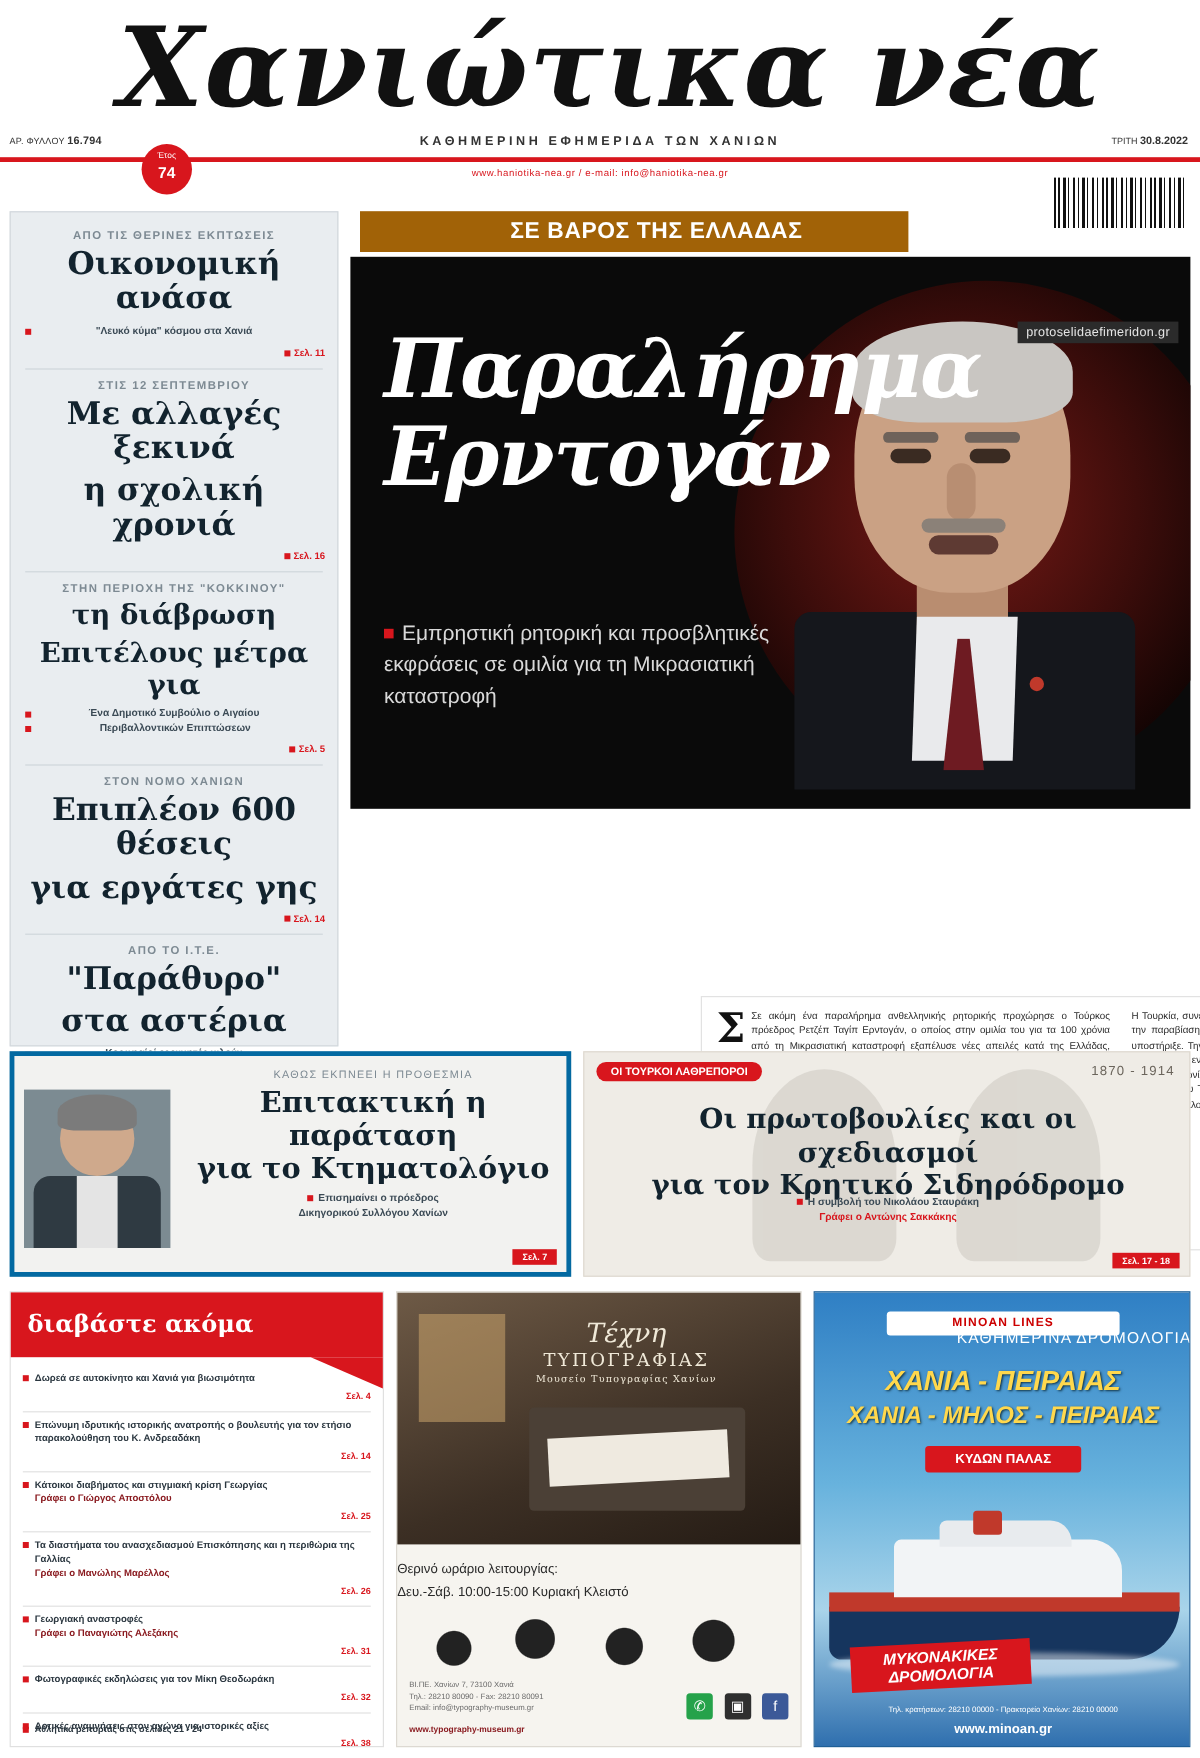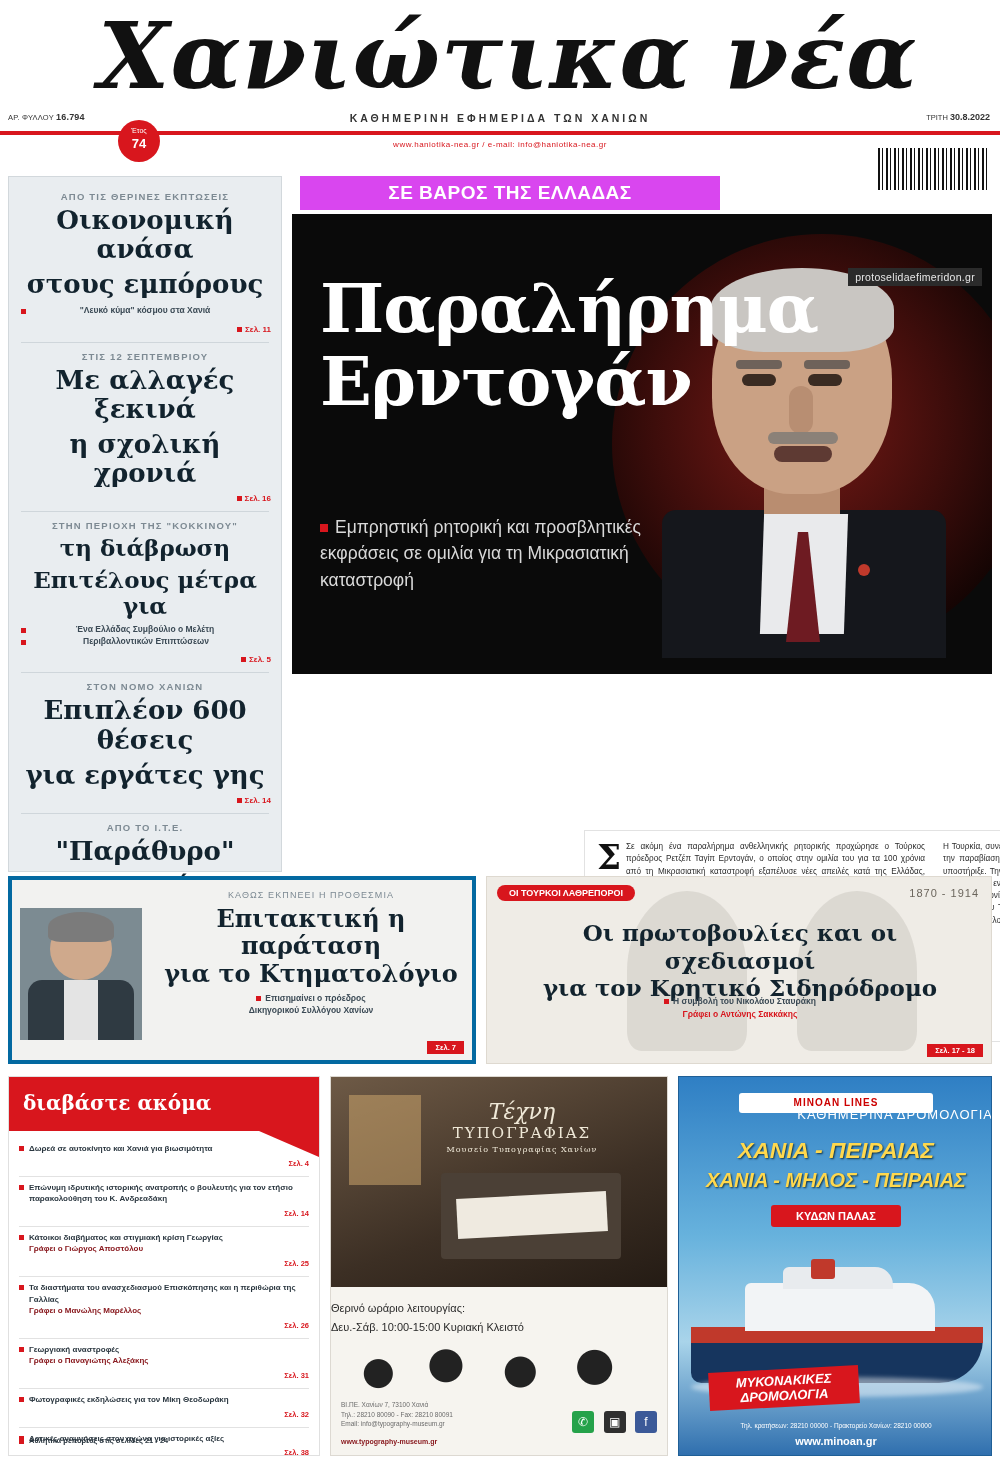--- a/index.html
+++ b/index.html
@@ -28,42 +28,42 @@
   .lh.small{font-size:23px;}
   .bullets{margin:2px 0 8px;}
   .bullets .b{position:relative;font-size:8.5px;color:#3b4a55;font-weight:bold;text-align:center;line-height:1.35;padding:0 10px;}
   .bullets .b:before{content:"";position:absolute;left:2px;top:4px;width:5px;height:5px;background:#d8161d;}
   .pagetag{margin-top:4px;text-align:right;font-size:8px;color:#d8161d;font-weight:bold;}
   .pagetag i{display:inline-block;width:5px;height:5px;background:#d8161d;margin-right:3px;font-style:normal;}
   .sep{height:1px;background:#cfd6db;margin:8px 2px;}
 
   
   .main-story{position:absolute;left:292px;top:176px;width:700px;}
-  .red-banner{width:420px;height:34px;background:#d946ef;color:#fff;text-align:center;font-weight:bold;font-size:19px;line-height:34px;letter-spacing:.5px;margin-left:8px;}
+  .red-banner{width:420px;height:34px;background:#a16207;color:#fff;text-align:center;font-weight:bold;font-size:19px;line-height:34px;letter-spacing:.5px;margin-left:8px;padding-left:37px;}
   .photo-box{position:relative;margin-top:4px;width:700px;height:460px;background:#0a0a0a;overflow:hidden;}
   .photo-glow{position:absolute;right:-40px;top:20px;width:420px;height:420px;border-radius:50%;
     background:radial-gradient(circle at 45% 45%, #7a1a16 0%, #3d0d0b 45%, #120403 75%, #050202 100%);}
   .face{position:absolute;right:40px;top:60px;width:300px;height:380px;}
   .face .head{position:absolute;left:60px;top:0;width:180px;height:220px;border-radius:48% 48% 44% 44%;background:#caa184;}
   .face .hair{position:absolute;left:58px;top:-6px;width:184px;height:84px;border-radius:50% 50% 30% 30%;background:#c9c6c2;}
   .face .brow{position:absolute;top:86px;width:46px;height:9px;background:#6e625a;border-radius:4px;}
   .face .brow.l{left:84px;}
   .face .brow.r{left:152px;}
   .face .eye{position:absolute;top:100px;width:34px;height:12px;background:#3a2b22;border-radius:8px;}
   .face .eye.l{left:90px;}
   .face .eye.r{left:156px;}
   .face .nose{position:absolute;left:137px;top:112px;width:24px;height:48px;background:#b88e72;border-radius:12px;}
   .face .mouth{position:absolute;left:122px;top:172px;width:58px;height:16px;background:#5e3a33;border-radius:10px;}
   .face .mous{position:absolute;left:116px;top:158px;width:70px;height:12px;background:#8b8178;border-radius:6px;}
   .face .neck{position:absolute;left:112px;top:206px;width:76px;height:60px;background:#b98d70;}
   .face .suit{position:absolute;left:10px;top:236px;width:284px;height:148px;background:#15171c;border-radius:14px 14px 0 0;}
   .face .shirt{position:absolute;left:110px;top:240px;width:84px;height:120px;background:#e9eaec;transform:skewX(-2deg);}
   .face .tie{position:absolute;left:134px;top:258px;width:34px;height:110px;background:#6e1b22;clip-path:polygon(35% 0,65% 0,100% 100%,0 100%);}
   .face .pin{position:absolute;left:206px;top:290px;width:12px;height:12px;border-radius:50%;background:#c0392b;}
-  .head-title{position:absolute;left:28px;top:58px;font-family:"DejaVu Serif",serif;font-weight:bold;font-size:68px;line-height:1.08;color:#fff;letter-spacing:-1px;}
+  .head-title{position:absolute;left:28px;top:58px;font-family:"DejaVu Serif",serif;font-weight:bold;font-size:68px;line-height:1.08;color:#fff;letter-spacing:-1px;font-style:italic;}
   .head-title span{display:block;}
   .deck{position:absolute;left:28px;top:300px;width:350px;font-size:17.5px;line-height:1.5;color:#d9d9d9;}
   .deck i{display:inline-block;width:8px;height:8px;background:#d8161d;margin-right:7px;font-style:normal;vertical-align:middle;}
   .watermark{position:absolute;right:10px;top:54px;background:#2b2b2b;color:#e6e6e6;font-size:10.5px;padding:3px 7px;letter-spacing:.3px;}
 
   
   .article{position:absolute;left:292px;top:654px;width:700px;height:212px;background:#fff;border:1px solid #e2e2e2;box-sizing:border-box;padding:10px 12px;}
   .art-cols{display:flex;gap:18px;}
   .art-col{width:330px;font-size:8.2px;line-height:1.5;color:#2b2b2b;text-align:justify;}
   .dropcap{float:left;font-family:"DejaVu Serif",serif;font-size:34px;line-height:28px;font-weight:bold;margin:2px 5px 0 0;color:#111;}
@@ -172,42 +172,41 @@
     </div>
     <div class="site-line">www.haniotika-nea.gr / e-mail: info@haniotika-nea.gr</div>
     <div class="barcode"></div>
   </div>
 
   <div class="left-col">
 
     <div>
       <div class="kicker">ΑΠΟ ΤΙΣ ΘΕΡΙΝΕΣ ΕΚΠΤΩΣΕΙΣ</div>
       <div class="lh">Οικονομική ανάσα</div>
-      <div class="lh">στους εμπόρους</div>
       <div class="bullets">
         <div class="b">"Λευκό κύμα" κόσμου στα Χανιά</div>
       </div>
       <div class="pagetag"><i></i><span>Σελ. 11</span></div>
     </div>
     <div class="sep"></div>
 
     <div>
       <div class="kicker">ΣΤΙΣ 12 ΣΕΠΤΕΜΒΡΙΟΥ</div>
       <div class="lh">Με αλλαγές ξεκινά</div>
       <div class="lh">η σχολική χρονιά</div>
       <div class="pagetag"><i></i><span>Σελ. 16</span></div>
     </div>
     <div class="sep"></div>
 
     <div>
       <div class="kicker">ΣΤΗΝ ΠΕΡΙΟΧΗ ΤΗΣ "ΚΟΚΚΙΝΟΥ"</div>
       <div class="lh small">τη διάβρωση</div>
       <div class="lh small">Επιτέλους μέτρα για</div>
       <div class="bullets">
-        <div class="b">Ένα Ελλάδας Συμβούλιο ο Μελέτη</div>
+        <div class="b">Ένα Δημοτικό Συμβούλιο ο Αιγαίου</div>
         <div class="b" style="padding-left:12px">Περιβαλλοντικών Επιπτώσεων</div>
       </div>
       <div class="pagetag"><i></i><span>Σελ. 5</span></div>
     </div>
     <div class="sep"></div>
 
     <div>
       <div class="kicker">ΣΤΟΝ ΝΟΜΟ ΧΑΝΙΩΝ</div>
       <div class="lh">Επιπλέον 600 θέσεις</div>
       <div class="lh">για εργάτες γης</div>

